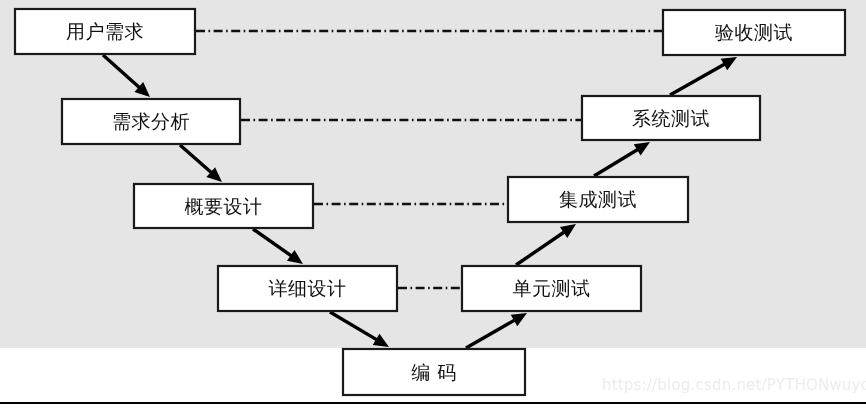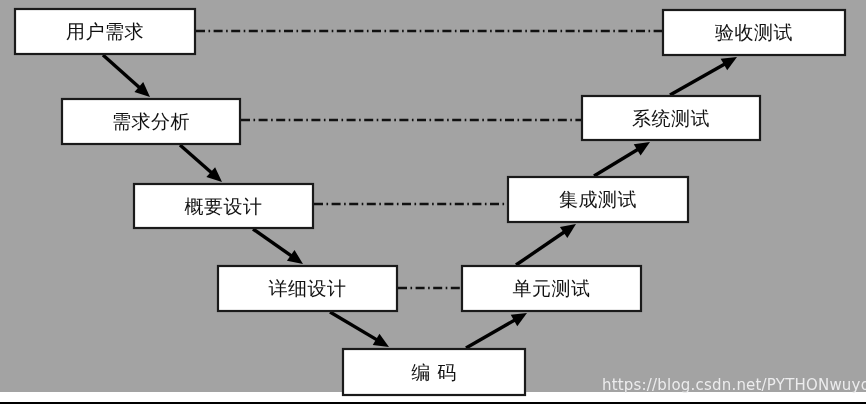--- a/index.html
+++ b/index.html
@@ -1,22 +1,22 @@
 <!DOCTYPE html>
 <html><head>
 <meta charset="utf-8">
 <style>
   html,body{margin:0;padding:0;background:#ffffff;}
   body{
     font-family:"DejaVu Sans","Liberation Sans",sans-serif;
     width:866px;height:408px;position:relative;overflow:hidden;
   }
   #diagram-root{
-    position:absolute;left:0;top:0;width:866px;height:392px;
-    background:#a3a3a3;
+    position:absolute;left:0;top:0;width:866px;height:348px;
+    background:#e5e5e5;
   }
   svg#vmodel-canvas{position:absolute;left:0;top:0;width:866px;height:408px;}
   .box-rect{fill:#ffffff;stroke:#1a1a1a;stroke-width:2.2;}
   .box-label{
     font-family:"DejaVu Sans","Liberation Sans",sans-serif;
     font-size:19px;fill:#111111;text-anchor:middle;
     dominant-baseline:middle;letter-spacing:0.5px;
   }
   .flow-arrow{stroke:#000000;stroke-width:3.4;fill:none;stroke-linecap:butt;}
   .arrow-head{fill:#000000;stroke:none;}

